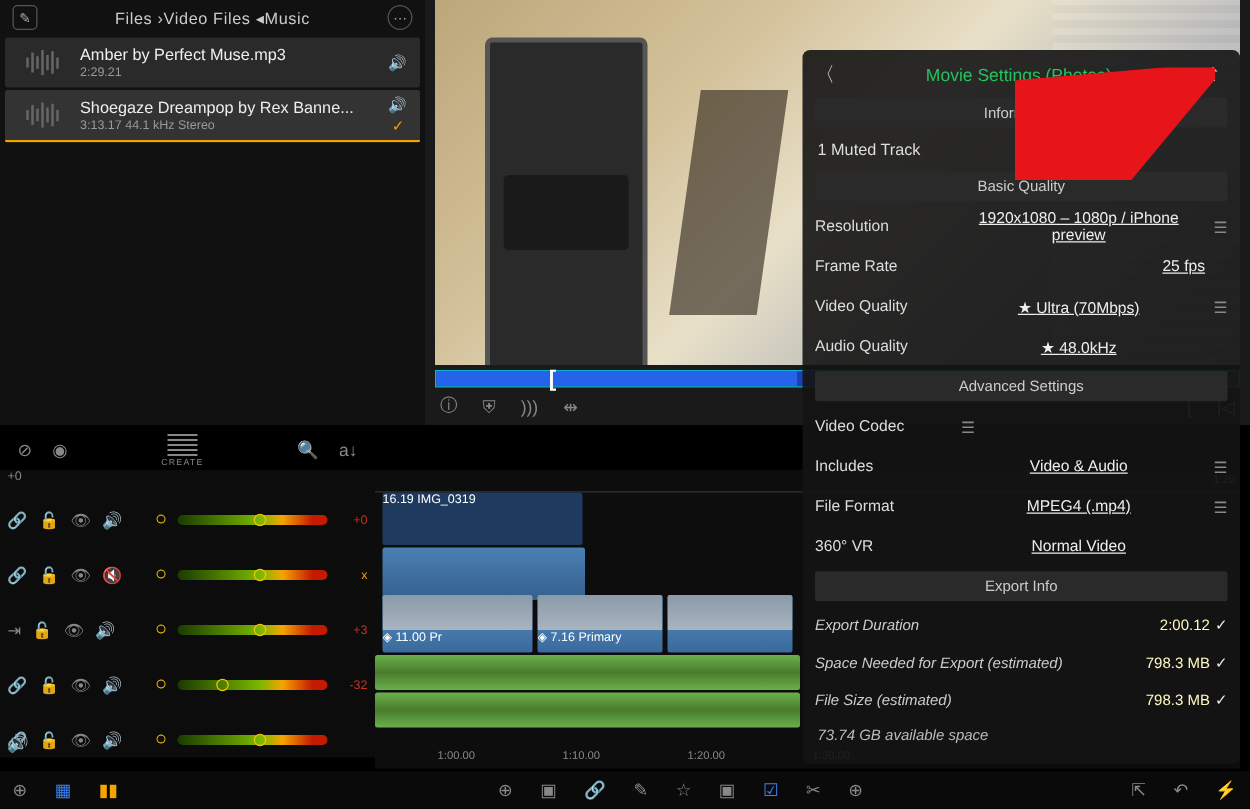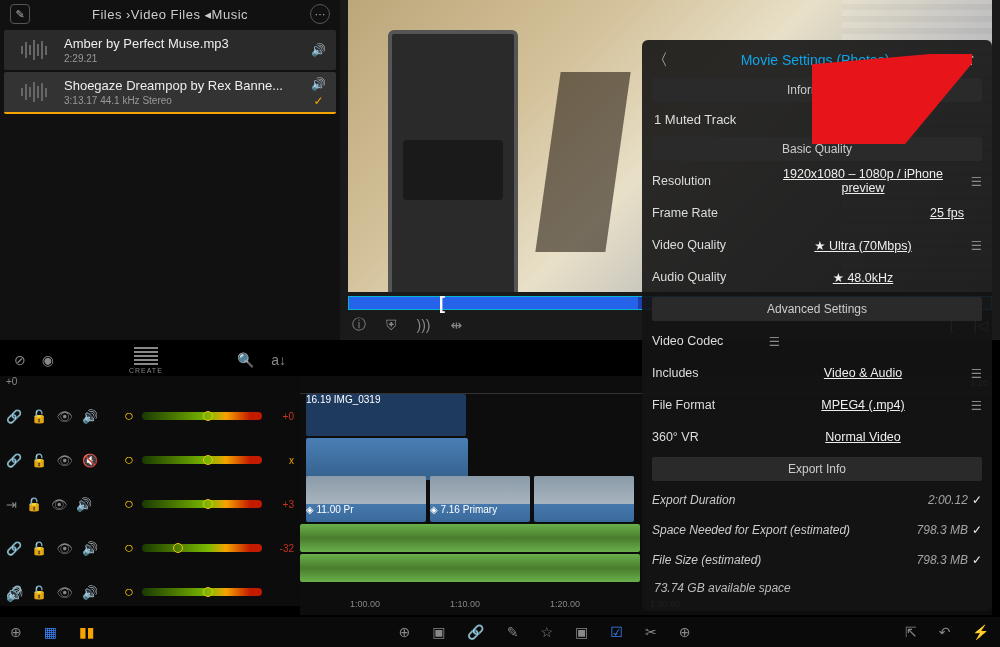--- a/index.html
+++ b/index.html
@@ -31,31 +31,31 @@
   .preview-canvas { flex:1; margin:0 8px; background:linear-gradient(135deg,#bca77a 0%,#d4c29b 30%,#e8e0c8 50%,#b8b8b8 70%,#888 100%); position:relative; overflow:hidden; }
   .timeline-mini { height:14px; margin:4px 8px 0; background:linear-gradient(90deg,#2563eb 0%,#2563eb 45%,#1e40af 45%,#1e40af 60%,#2563eb 60%,#2563eb 85%,#333 85%); border:1px solid #06b6d4; position:relative; }
   .bracket-l { position:absolute; left:90px; top:-4px; color:#fff; font-size:18px; font-weight:700; }
   .preview-ctrl { height:30px; display:flex; align-items:center; padding:0 12px; gap:20px; }
   .pc-icon { color:#888; font-size:14px; }
   .pc-spacer { flex:1; }
 
   .settings-panel { position:absolute; right:8px; top:40px; width:350px; background:rgba(20,20,20,.9); border-radius:6px; padding:6px 10px 10px; z-index:50; }
   .sp-hdr { display:flex; align-items:center; height:28px; gap:8px; }
   .sp-back { color:#ccc; font-size:16px; width:14px; }
-  .sp-title { flex:1; text-align:center; font-size:14px; color:#0ea5e9; }
+  .sp-title { flex:1; text-align:center; font-size:14px; color:#22c55e; }
   .sp-share { width:18px; color:#ccc; font-size:15px; }
   .sp-section { background:#2a2a2a; text-align:center; padding:5px 0; font-size:12px; color:#ccc; margin:4px 0; border-radius:2px; }
   .sp-row { display:flex; align-items:center; height:32px; font-size:12.5px; }
   .sp-label { flex:0 0 110px; color:#ddd; }
   .sp-value { flex:1; text-align:center; color:#eee;text-decoration:underline; }
   .sp-menu { width:18px; text-align:right; color:#888; }
   .sp-muted { font-size:13px; color:#ddd; padding:6px 2px; }
   .sp-info-row { display:flex; align-items:center; height:30px; font-size:12px; }
   .sp-info-label { flex:1; font-style:italic; color:#ccc; }
-  .sp-info-val { color:#a3a3a3; font-style:italic; }
+  .sp-info-val { color:#fef9c3; }
   .sp-chk { color:#eee; margin-left:4px; }
   .sp-avail { font-size:12px; font-style:italic; color:#bbb; padding:6px 2px; }
   .star { color:#eee; }
 
   .arrow { position:absolute; right:28px; top:54px; z-index:60; pointer-events:none; }
 
   .tracks { position:absolute; left:0; top:376px; width:300px; height:230px; background:#0c0c0c; }
   .trk-hdr { height:18px; font-size:10px; color:#888; padding-left:6px; }
   .track-row { display:flex; align-items:center; height:44px; padding:0 6px; gap:8px; }
   .trk-icons { display:flex; gap:9px; align-items:center; width:110px; }

